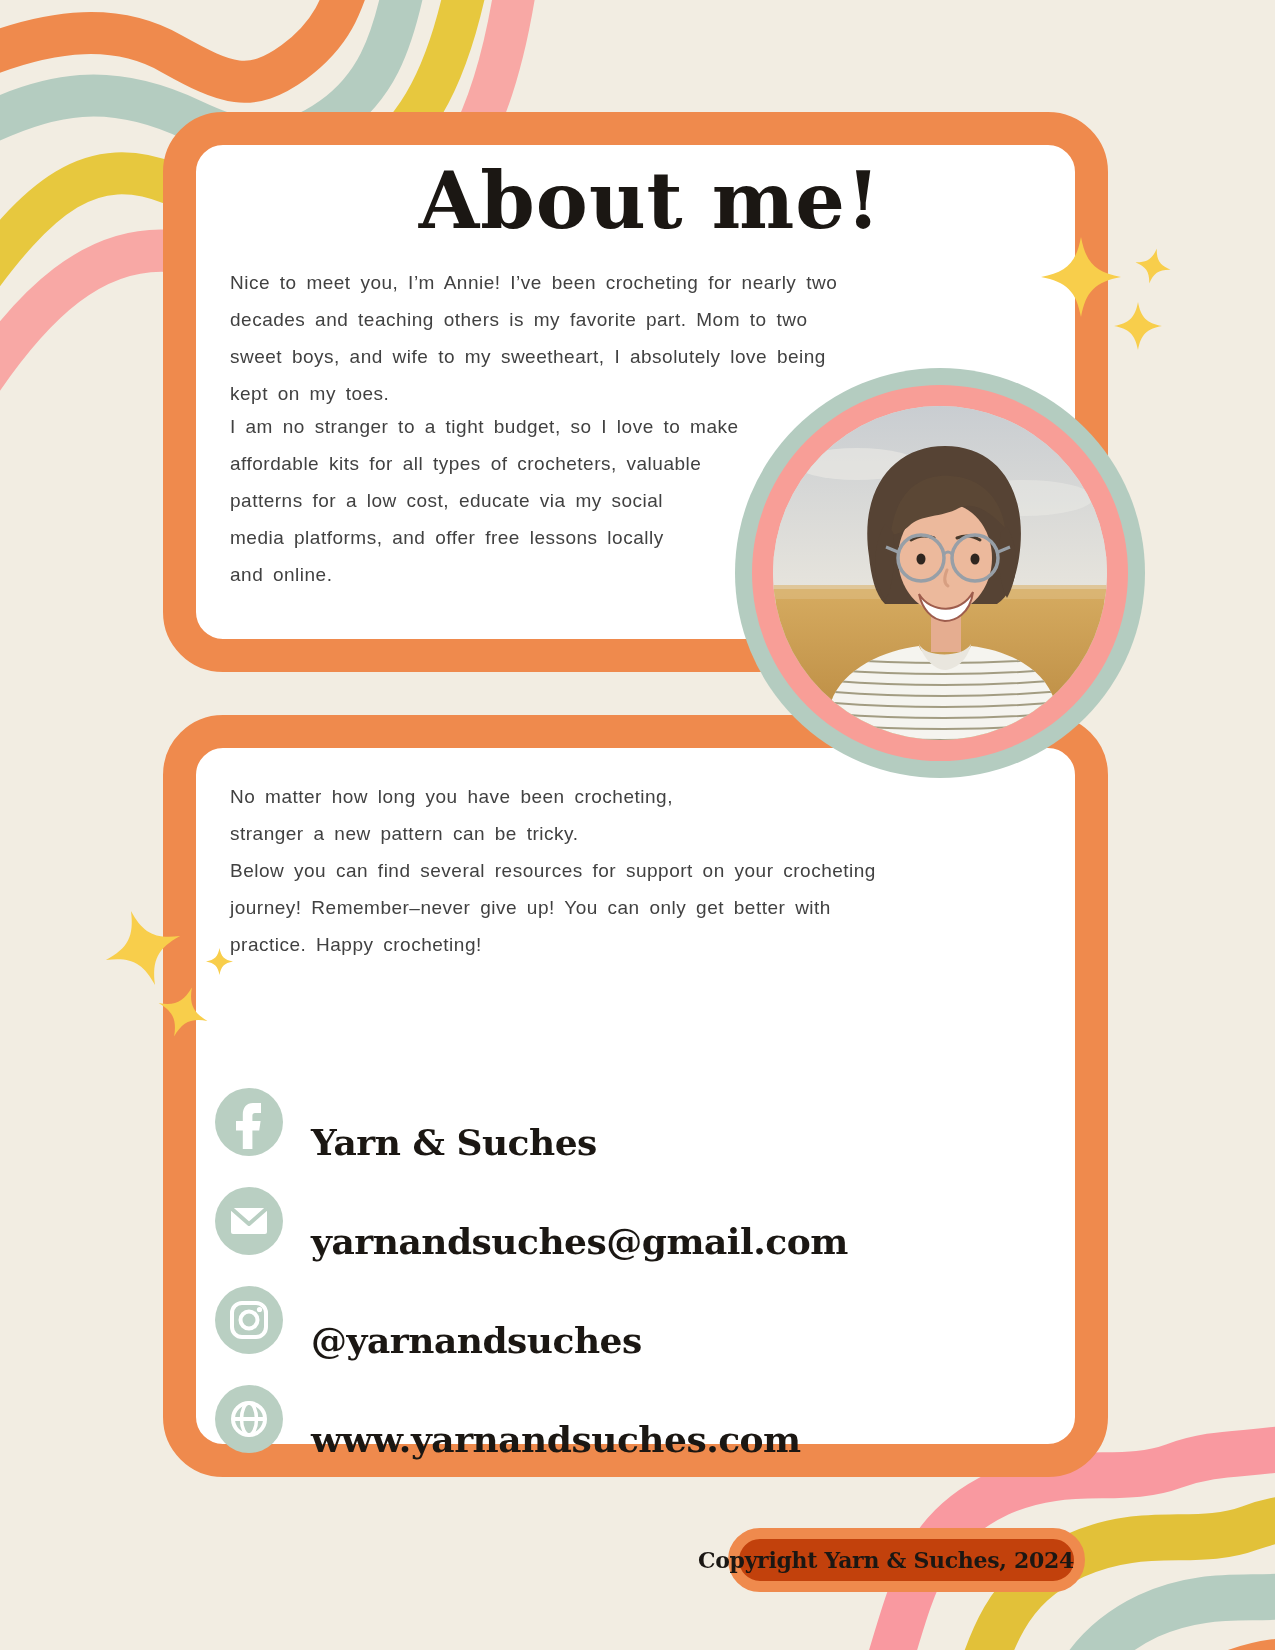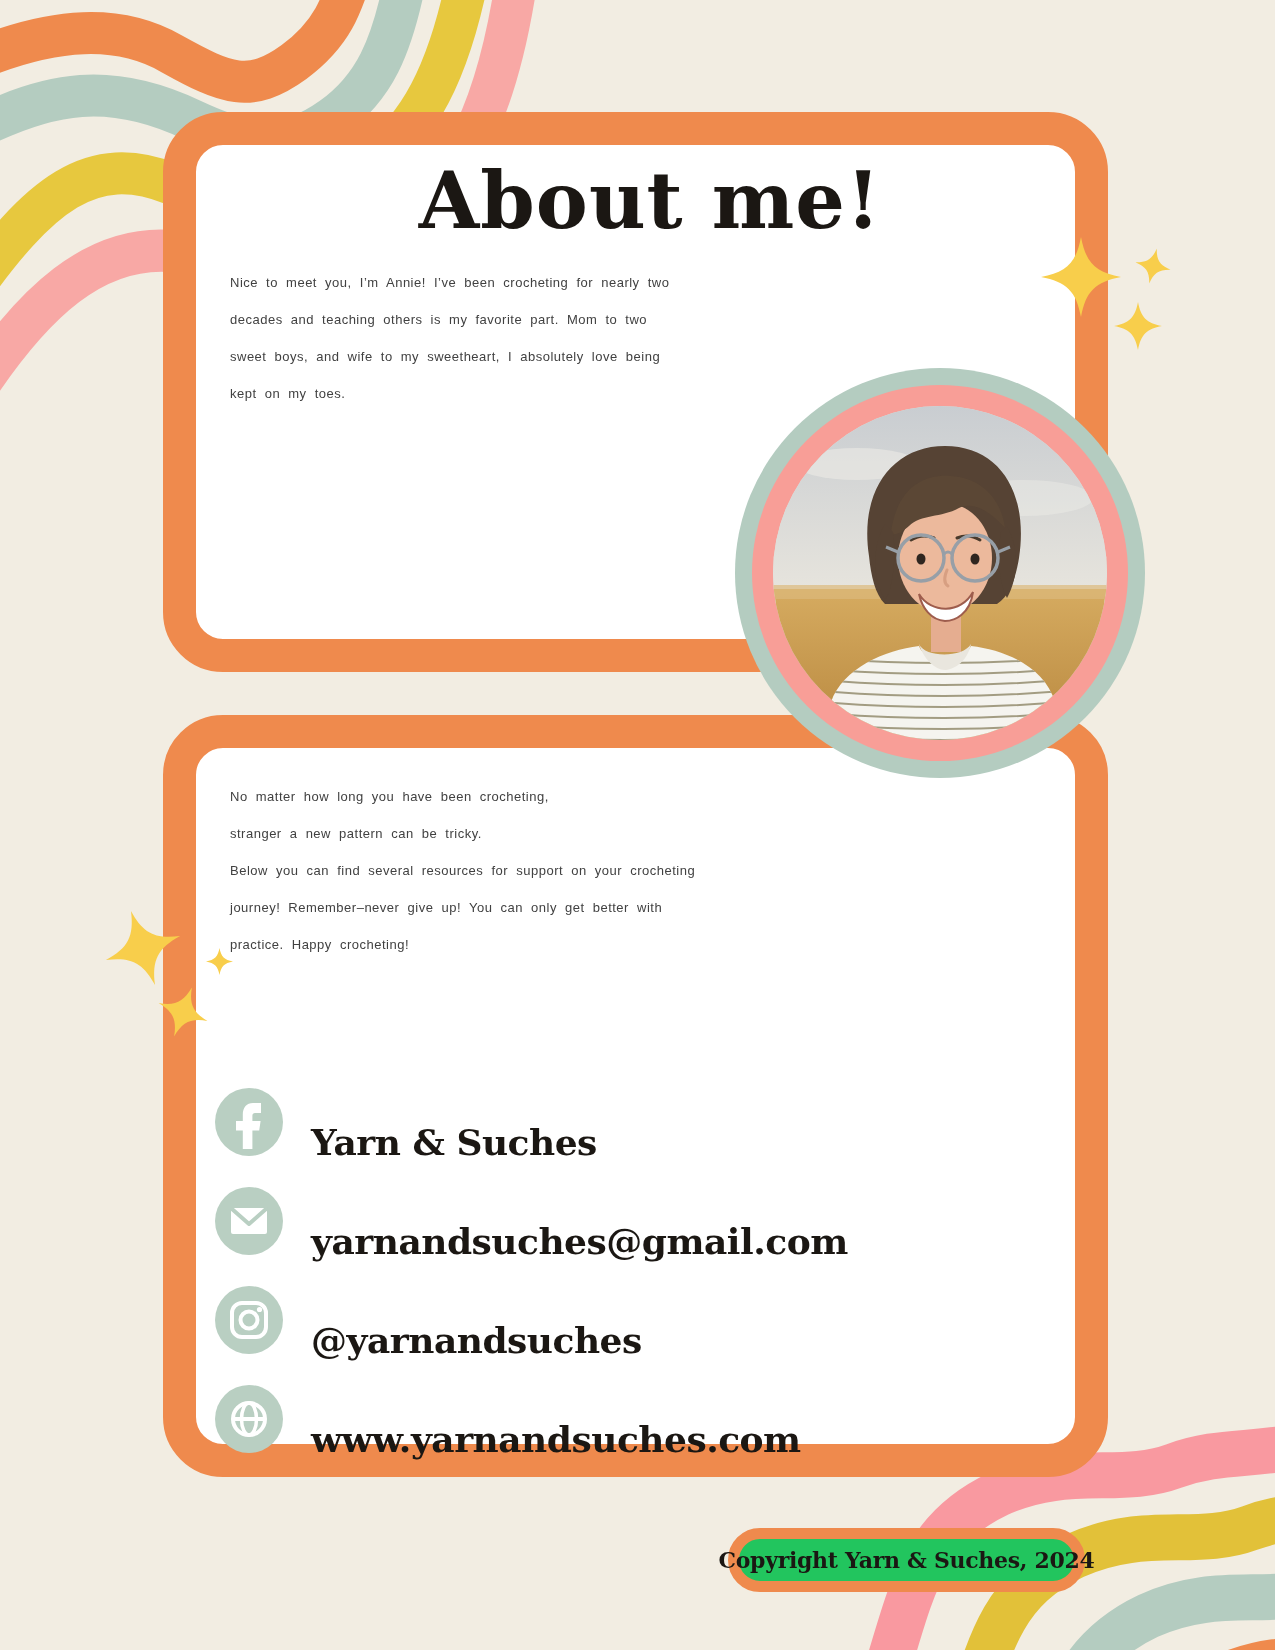--- a/index.html
+++ b/index.html
@@ -30,21 +30,21 @@
   .card-about{top:112px;height:560px}
   .card-resources{top:715px;height:762px}
 
   .page-title{
     margin-top:10px;text-align:center;
     font-family:"DejaVu Serif","Liberation Serif",serif;font-weight:700;
     font-size:78px;letter-spacing:1px;color:var(--c-ink,#1B1713);
   }
   .body-text{
     position:absolute;white-space:pre-line;
-    font-size:13px;line-height:37px;letter-spacing:.5px;word-spacing:4px;
+    font-size:19px;line-height:37px;letter-spacing:.5px;word-spacing:4px;
     color:var(--c-body,#414141);
   }
   .p1{left:34px;top:119px;width:660px}
   .p2{left:34px;top:263px;width:560px}
   .p3{left:34px;top:30px;width:760px}
 
   .contact-list{position:absolute;left:19px;top:333px;display:flex;flex-direction:column;gap:17px}
   .contact-row{display:flex;align-items:center;gap:28px;cursor:pointer}
   .icon-circle{
     width:68px;height:68px;border-radius:50%;flex:0 0 68px;
@@ -60,22 +60,22 @@
     background:var(--c-sage,#B4CCC0);padding:17px;
   }
   .photo-ring{width:100%;height:100%;border-radius:50%;background:var(--c-salmon,#F89E97);padding:21px}
   .photo{width:100%;height:100%;border-radius:50%;overflow:hidden;background:#dfe0da}
 
   .sparkle{position:absolute}
   .sparkle path{fill:var(--c-star,#F8CE4B)}
 
   .copyright-pill{
     position:absolute;left:728px;top:1528px;width:357px;height:64px;
-    background:#22c55e;border:11px solid var(--c-orange,#EF8A4D);border-radius:34px;
-    display:flex;align-items:center;justify-content:center;
+    background:#c2410c;border:11px solid var(--c-orange,#EF8A4D);border-radius:34px;
+    display:flex;align-items:center;justify-content:flex-end;
   }
   .copyright-pill span{
     font-family:"DejaVu Serif","Liberation Serif",serif;font-weight:700;
     font-size:22px;letter-spacing:-.3px;color:var(--c-ink,#1B1713);white-space:nowrap;
   }
 </style>
 </head>
 <body>
 
 <svg class="deco" style="left:0;top:0" width="560" height="440" viewBox="0 0 560 440">
@@ -94,20 +94,25 @@
   <use href="#wave" class="w-sage" stroke-width="46" transform="translate(150,122)"></use>
   <use href="#wave" class="w-orange" stroke-width="46" transform="translate(222,184)"></use>
 </svg>
 
 <section class="card card-about">
   <h1 class="page-title">About me!</h1>
   <p class="body-text p1">Nice to meet you, I’m Annie!  I’ve been crocheting for nearly two
 decades and teaching others is my favorite part.  Mom to two
 sweet boys, and wife to my sweetheart, I absolutely love being
 kept on my toes.</p>
+  <p class="body-text p2">I am no stranger to a tight budget, so I love to make
+affordable kits for all types of crocheters, valuable
+patterns for a low cost, educate via my social
+media platforms, and offer free lessons locally
+and online.</p>
 </section>
 
 <section class="card card-resources">
   <p class="body-text p3">No matter how long you have been crocheting,
 stranger a new pattern can be tricky.
 Below you can find several resources for support on your crocheting
 journey! Remember–never give up! You can only get better with
 practice.  Happy crocheting!</p>
 
   <div class="contact-list">

